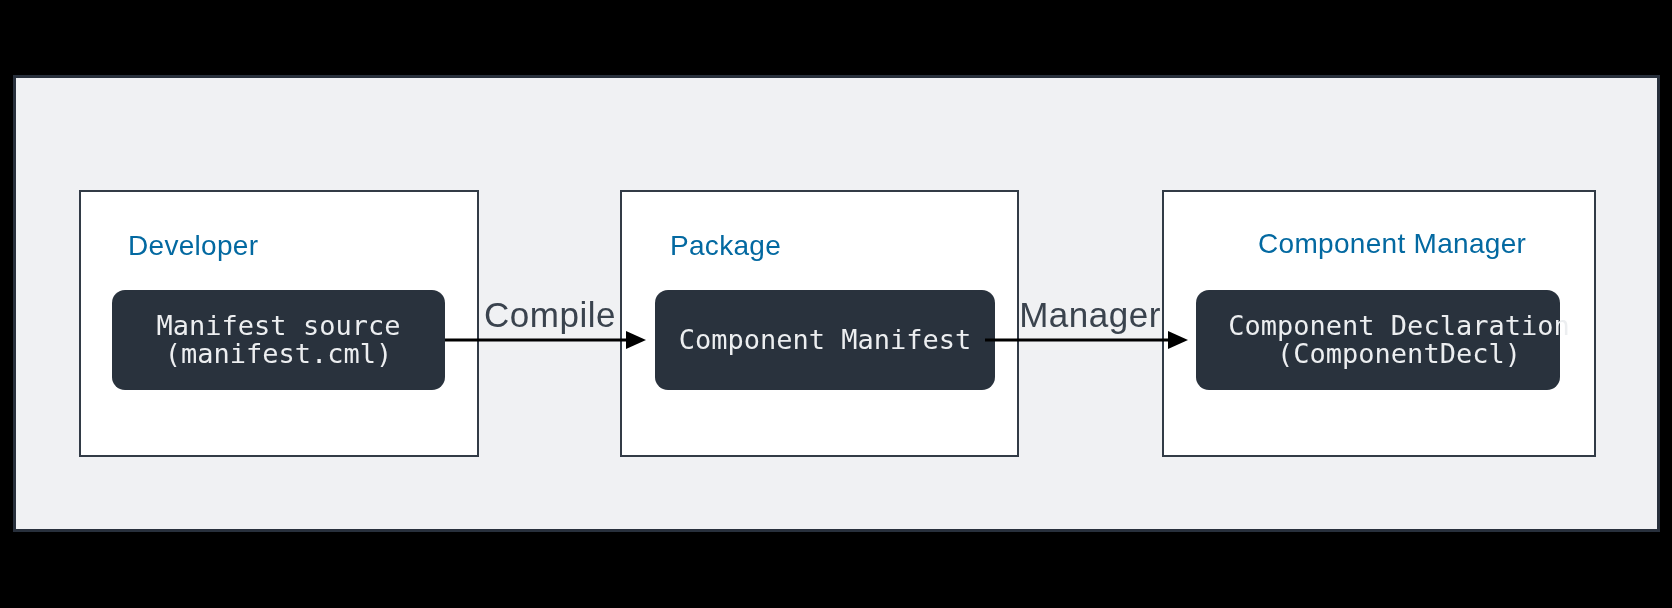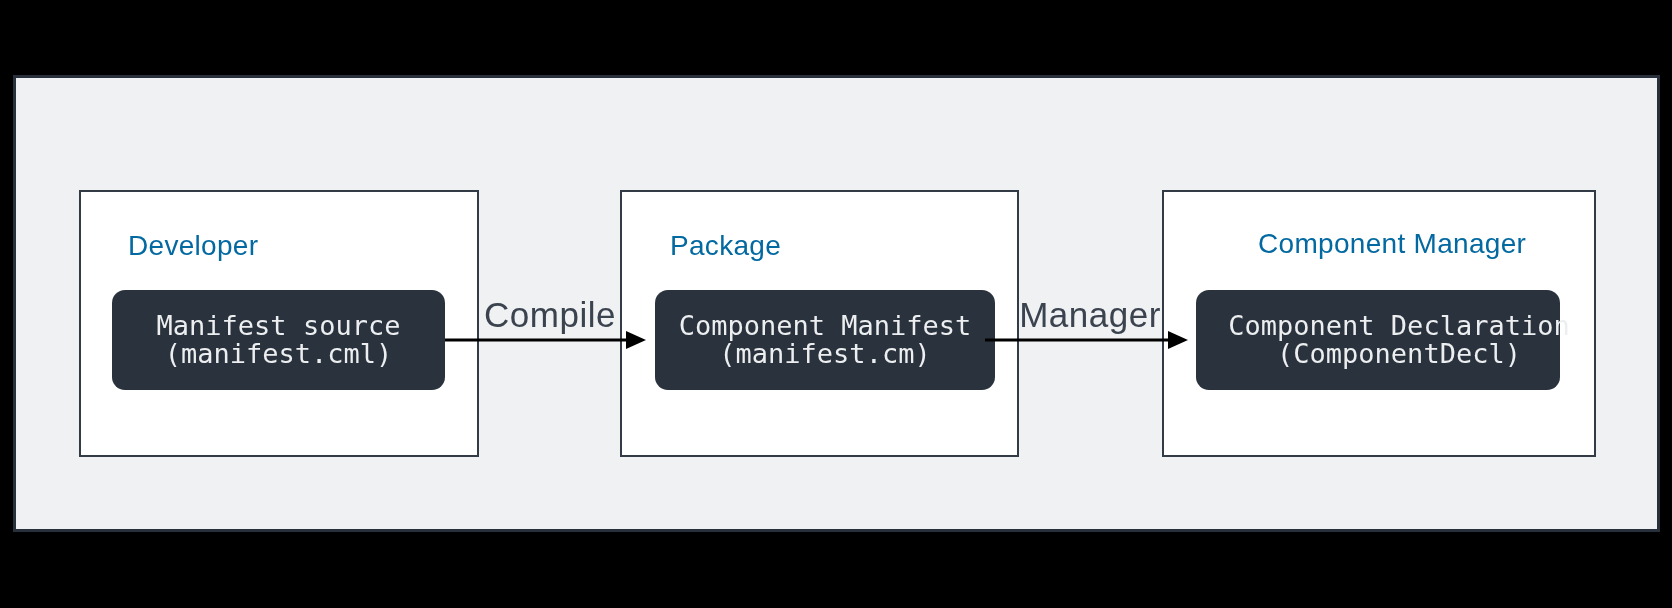--- a/index.html
+++ b/index.html
@@ -103,21 +103,20 @@
   <div class="group-label l0">Developer</div>
   <div class="group-label l1">Package</div>
   <div class="group-label l2">Component Manager</div>
 
   <div class="node n0">
     <span>Manifest source</span>
     <span>(manifest.cml)</span>
   </div>
   <div class="node n1">
     <span>Component Manifest</span>
-    <span>(manifest.cm)</span>
   </div>
   <div class="node n2">
     <span>Component Declaration</span>
     <span>(ComponentDecl)</span>
   </div>
 
   <svg class="arrows" viewBox="0 0 1672 608" xmlns="http://www.w3.org/2000/svg">
     <g>
       <line x1="445" y1="340" x2="629" y2="340" stroke="#000000" stroke-width="3"></line>
       <path d="M 646 340 L 626 331 L 626 349 Z" fill="#000000"></path>

